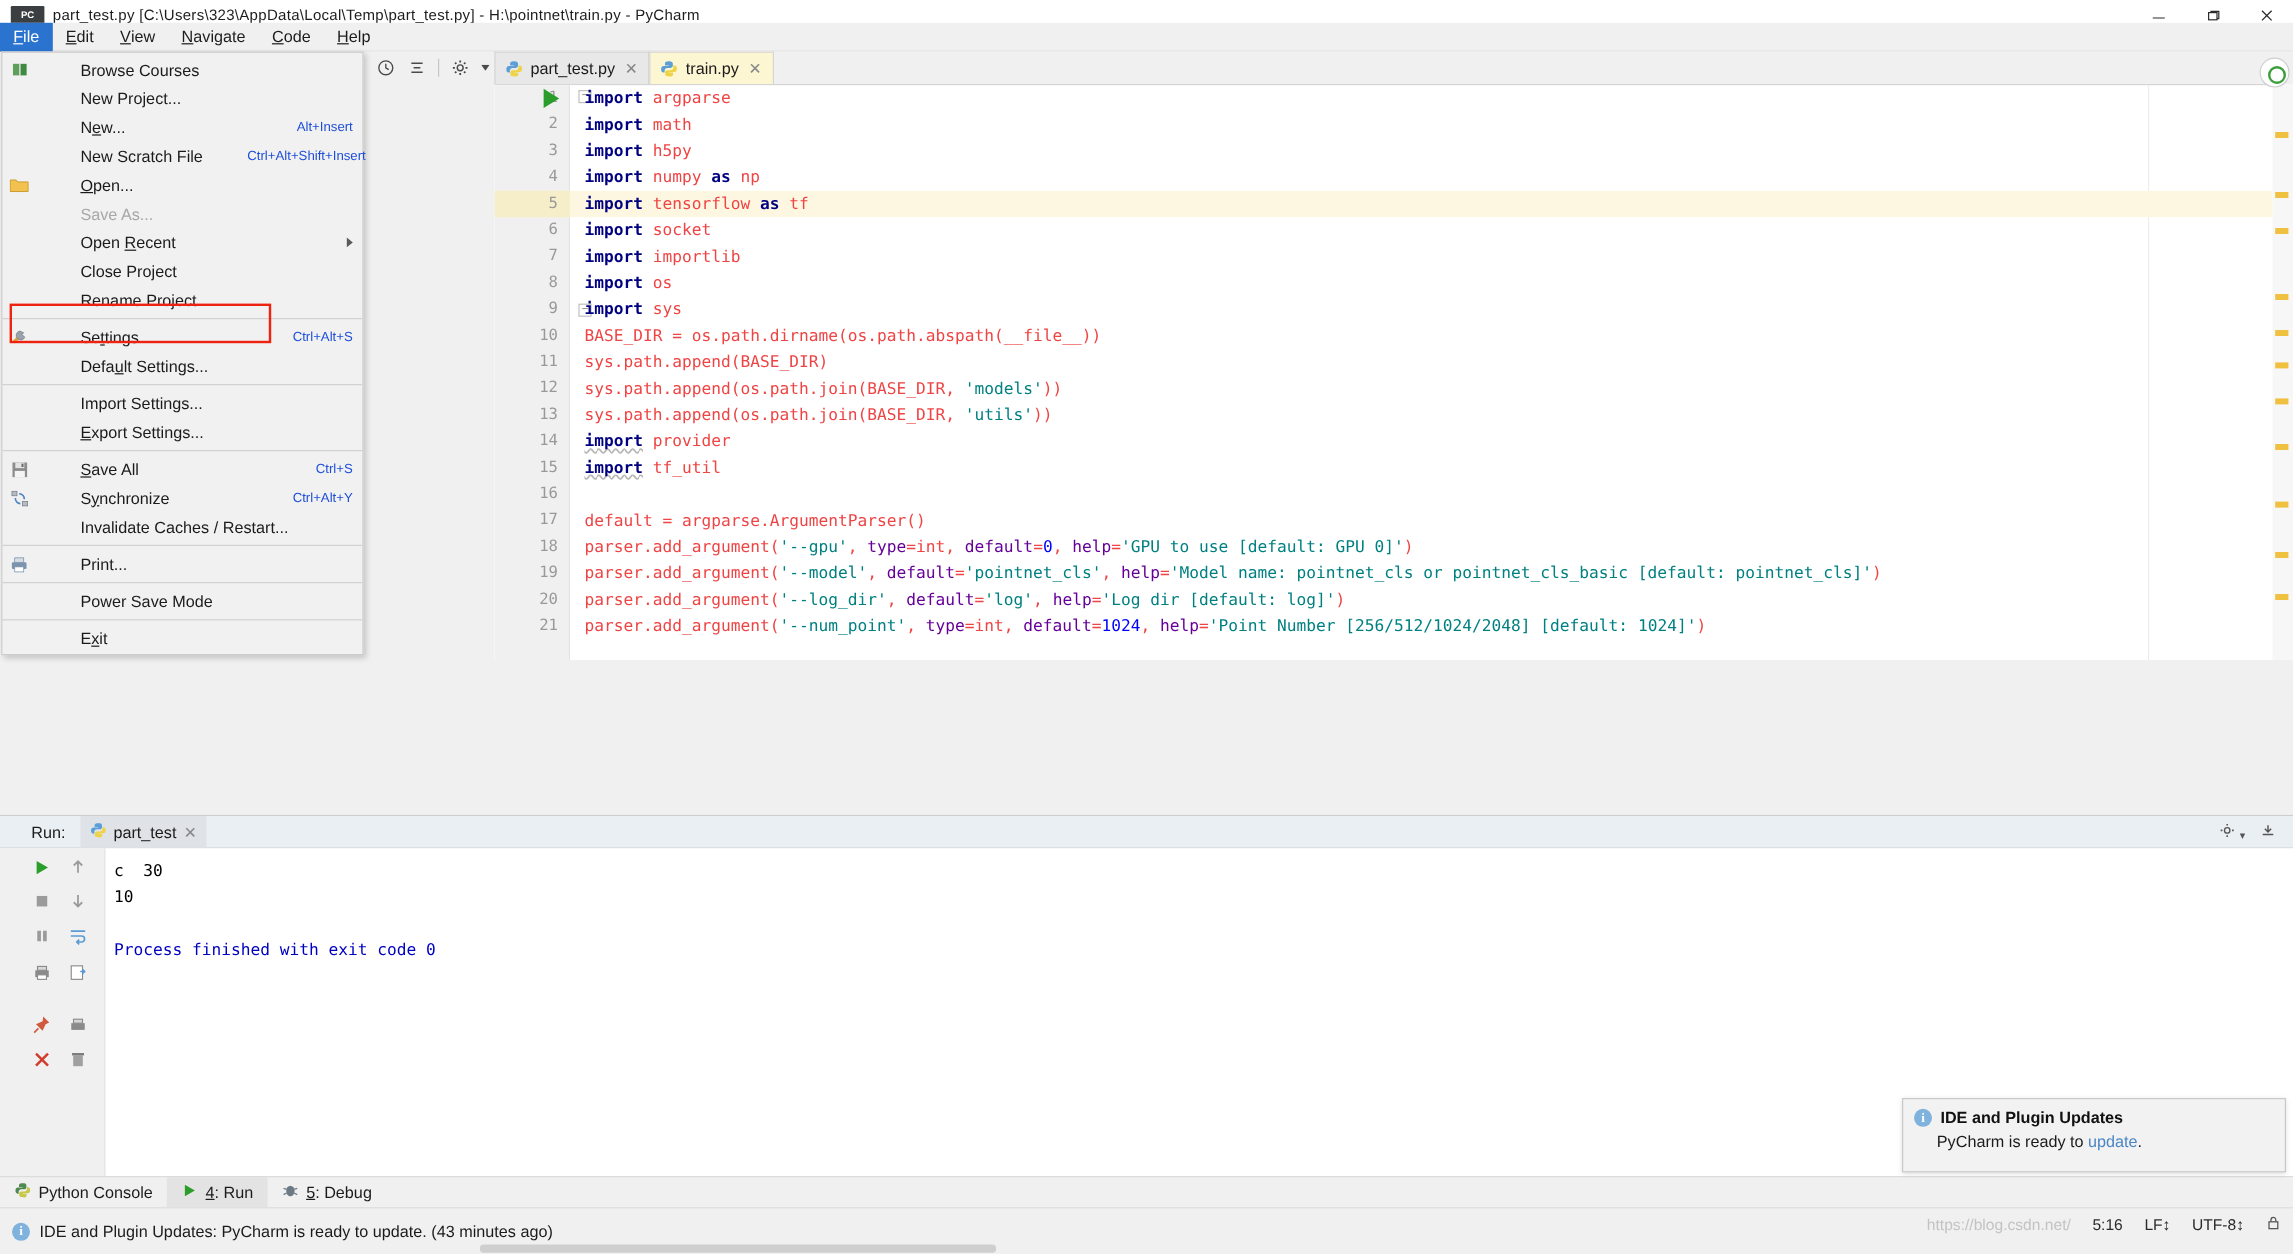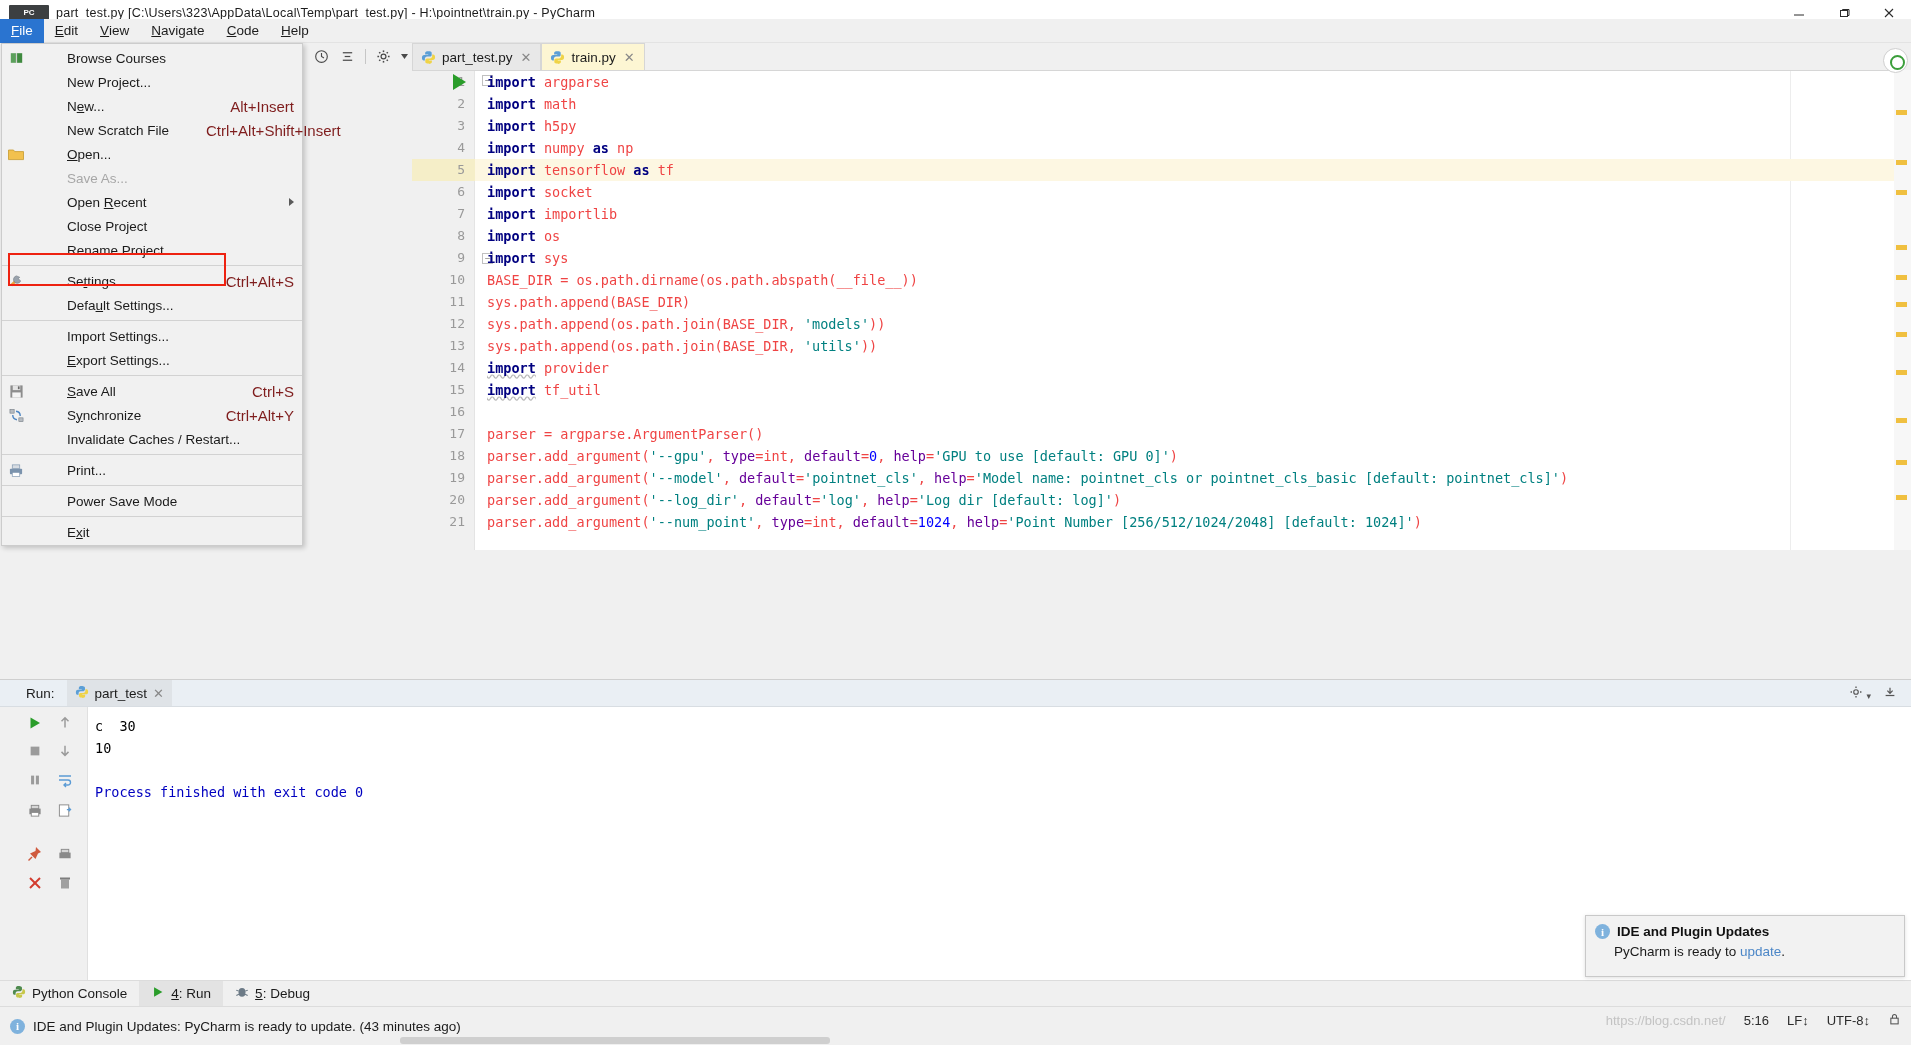--- a/index.html
+++ b/index.html
@@ -19,21 +19,21 @@
 
   
   .titlebar {
     position: absolute; top: 0; left: 0;
     width: 1911px; height: 26px;
     background: #ffffff;
     display: flex; align-items: center;
     border-bottom: 1px solid #ffffff;
   }
   .tb-icon {
-    width: 40px; height: 16px; margin-left: 9px; margin-right: 7px;
+    width: 28px; height: 16px; margin-left: 9px; margin-right: 7px;
     background: #3c3f41; color: #fff; font-size: 8px;
     display: flex; align-items: center; justify-content: center;
     font-family: "Liberation Sans", sans-serif; font-weight: bold;
     border-radius: 1px;
   }
   .tb-title {
     font-size: 12.5px; color: #1c1c1c; white-space: nowrap;
     letter-spacing: 0.02em;
   }
   .win-controls {
@@ -85,21 +85,21 @@
     gap: 37px;
   }
   .menu-row.disabled { color: #a7a7a7; }
   .mi-icon {
     width: 28px; min-width: 28px; height: 24px;
     display: flex; align-items: center; justify-content: center;
   }
   .mi-label { flex: 1; white-space: nowrap; }
   .mi-label u { text-decoration: underline; }
   .mi-short {
-    font-size: 15px; color: #7f1d1d; padding-right: 8px; white-space: nowrap;
+    font-size: 11px; color: #1d4ed8; padding-right: 8px; white-space: nowrap;
   }
   .mi-arrow {
     position: absolute; right: 8px; top: 50%; transform: translateY(-50%);
     width: 0; height: 0;
     border-top: 4px solid transparent;
     border-bottom: 4px solid transparent;
     border-left: 5px solid #5a5a5a;
   }
   .menu-sep {
     height: 1px; background: #d2d2d2; margin: 3px 0;
@@ -597,21 +597,21 @@
         <div class="cline"><div class="lnum-box">7</div><div class="code-txt"><span class="kw">import</span><span class="plain"> importlib</span></div></div>
         <div class="cline"><div class="lnum-box">8</div><div class="code-txt"><span class="kw">import</span><span class="plain"> os</span></div></div>
         <div class="cline"><div class="lnum-box">9</div><div class="fold" style="top: 6px;">−</div><div class="code-txt"><span class="kw">import</span><span class="plain"> sys</span></div></div>
         <div class="cline"><div class="lnum-box">10</div><div class="code-txt"><span class="plain">BASE_DIR = os.path.dirname(os.path.abspath(__file__))</span></div></div>
         <div class="cline"><div class="lnum-box">11</div><div class="code-txt"><span class="plain">sys.path.append(BASE_DIR)</span></div></div>
         <div class="cline"><div class="lnum-box">12</div><div class="code-txt"><span class="plain">sys.path.append(os.path.join(BASE_DIR, </span><span class="str">'models'</span><span class="plain">))</span></div></div>
         <div class="cline"><div class="lnum-box">13</div><div class="code-txt"><span class="plain">sys.path.append(os.path.join(BASE_DIR, </span><span class="str">'utils'</span><span class="plain">))</span></div></div>
         <div class="cline"><div class="lnum-box">14</div><div class="code-txt"><span class="kw squig">import</span><span class="plain"> provider</span></div></div>
         <div class="cline"><div class="lnum-box">15</div><div class="code-txt"><span class="kw squig">import</span><span class="plain"> tf_util</span></div></div>
         <div class="cline"><div class="lnum-box">16</div><div class="code-txt"></div></div>
-        <div class="cline"><div class="lnum-box">17</div><div class="code-txt"><span class="plain">parser = argparse.ArgumentParser()</span></div></div>
+        <div class="cline"><div class="lnum-box">17</div><div class="code-txt"><span class="plain">default = argparse.ArgumentParser()</span></div></div>
         <div class="cline"><div class="lnum-box">18</div><div class="code-txt"><span class="plain">parser.add_argument(</span><span class="str">'--gpu'</span><span class="plain">, </span><span class="param">type</span><span class="plain">=int, </span><span class="param">default</span><span class="plain">=</span><span class="num">0</span><span class="plain">, </span><span class="param">help</span><span class="plain">=</span><span class="str">'GPU to use [default: GPU 0]'</span><span class="plain">)</span></div></div>
         <div class="cline"><div class="lnum-box">19</div><div class="code-txt"><span class="plain">parser.add_argument(</span><span class="str">'--model'</span><span class="plain">, </span><span class="param">default</span><span class="plain">=</span><span class="str">'pointnet_cls'</span><span class="plain">, </span><span class="param">help</span><span class="plain">=</span><span class="str">'Model name: pointnet_cls or pointnet_cls_basic [default: pointnet_cls]'</span><span class="plain">)</span></div></div>
         <div class="cline"><div class="lnum-box">20</div><div class="code-txt"><span class="plain">parser.add_argument(</span><span class="str">'--log_dir'</span><span class="plain">, </span><span class="param">default</span><span class="plain">=</span><span class="str">'log'</span><span class="plain">, </span><span class="param">help</span><span class="plain">=</span><span class="str">'Log dir [default: log]'</span><span class="plain">)</span></div></div>
         <div class="cline"><div class="lnum-box">21</div><div class="code-txt"><span class="plain">parser.add_argument(</span><span class="str">'--num_point'</span><span class="plain">, </span><span class="param">type</span><span class="plain">=int, </span><span class="param">default</span><span class="plain">=</span><span class="num">1024</span><span class="plain">, </span><span class="param">help</span><span class="plain">=</span><span class="str">'Point Number [256/512/1024/2048] [default: 1024]'</span><span class="plain">)</span></div></div>
       </div>
   </div>
 
   <div class="scroll-col">
     <div class="err-stripe" style="left:2px; top:40px; background:#f0c040;"></div>
     <div class="err-stripe" style="left:2px; top:90px; background:#f0c040;"></div>

